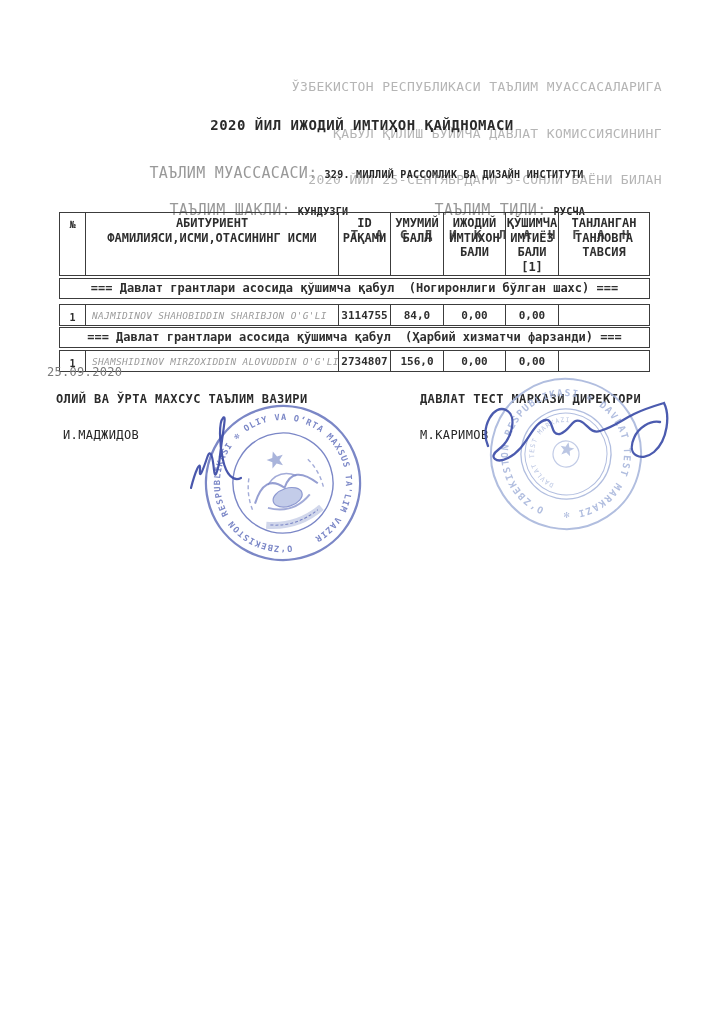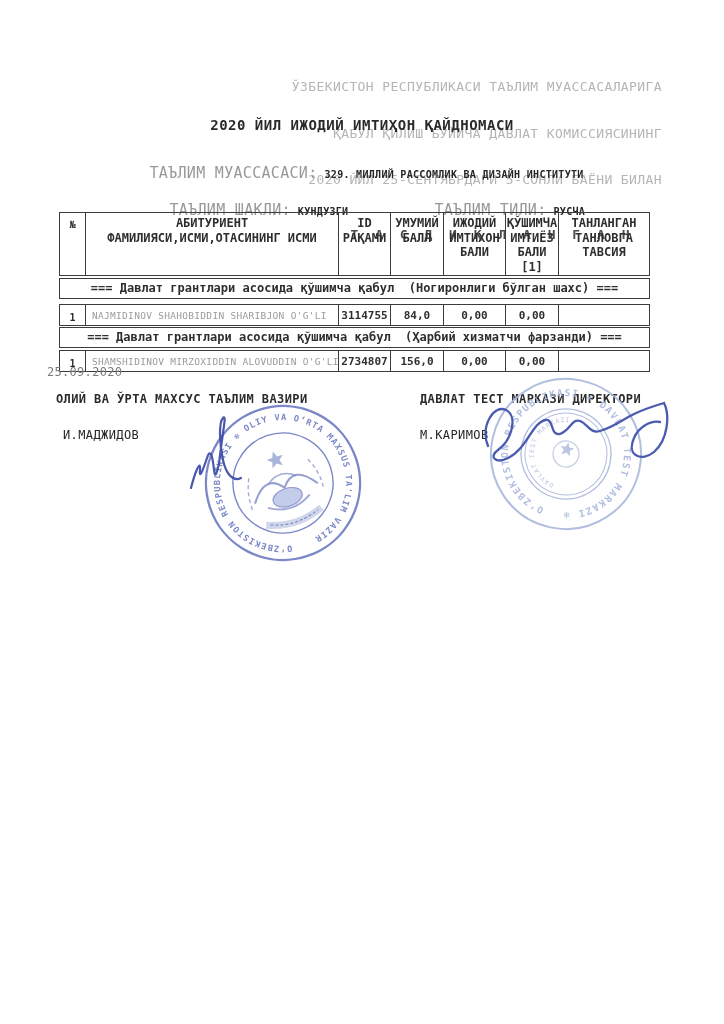--- a/index.html
+++ b/index.html
@@ -38,21 +38,21 @@
   .s1{margin-top:2px;}
   .r1{margin-top:5px;}
   .s2{margin-top:1px;}
   .r2{margin-top:2px;}
   .drow{display:flex;border:1px solid #3c3c3c;height:22px;box-sizing:border-box;
     font-size:11px;font-weight:bold;color:#2e2e2e;}
   .td{border-left:1px solid #3c3c3c;box-sizing:border-box;display:flex;
     align-items:center;justify-content:center;flex:0 0 auto;white-space:pre;}
   .td:first-child{border-left:none;}
   .td.name{justify-content:flex-start;padding-left:6px;font-size:9.5px;
-    color:#9b9b9b;font-weight:normal;letter-spacing:.3px;}
+    color:#9b9b9b;font-weight:normal;letter-spacing:.3px;font-style:italic;}
   
   .date{position:absolute;left:47px;top:365px;font-size:12px;color:#7a7a7a;letter-spacing:.3px;}
   .sig-title{position:absolute;font-size:12px;font-weight:bold;color:#2b2b2b;
     letter-spacing:.4px;white-space:pre;}
   .sig-name{position:absolute;font-size:12px;font-weight:normal;color:#262626;
     letter-spacing:.4px;white-space:pre;}
   .stamp{position:absolute;pointer-events:none;filter:blur(.4px);}
   .signature{position:absolute;pointer-events:none;}
 </style>
 </head>

